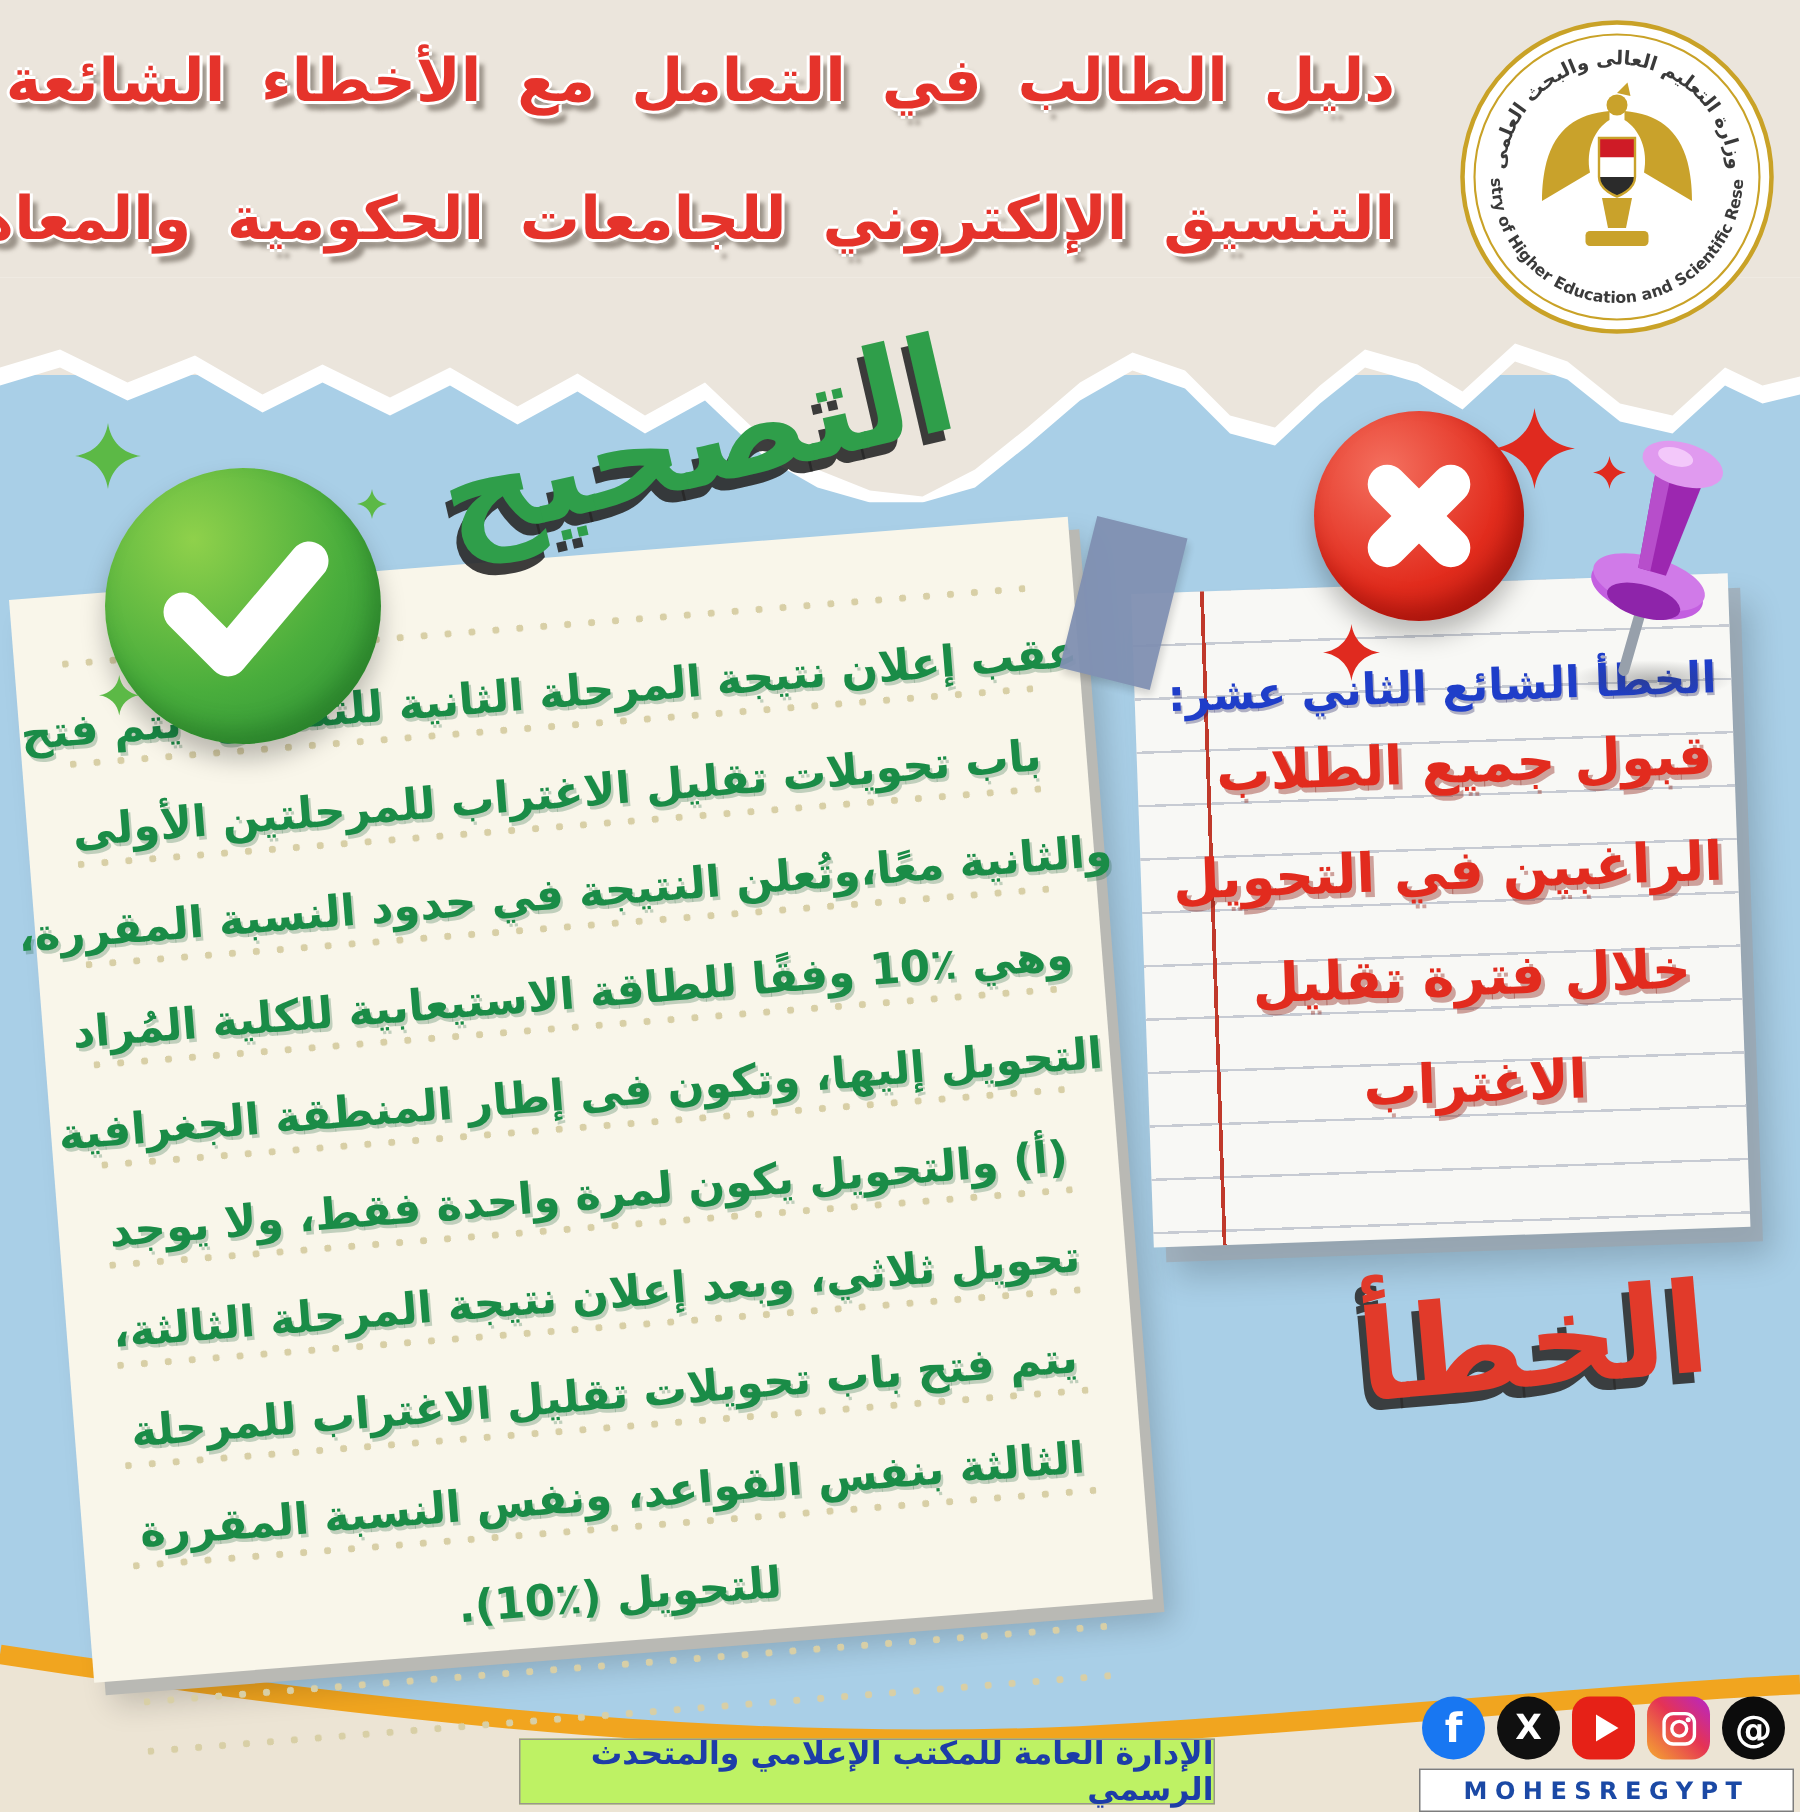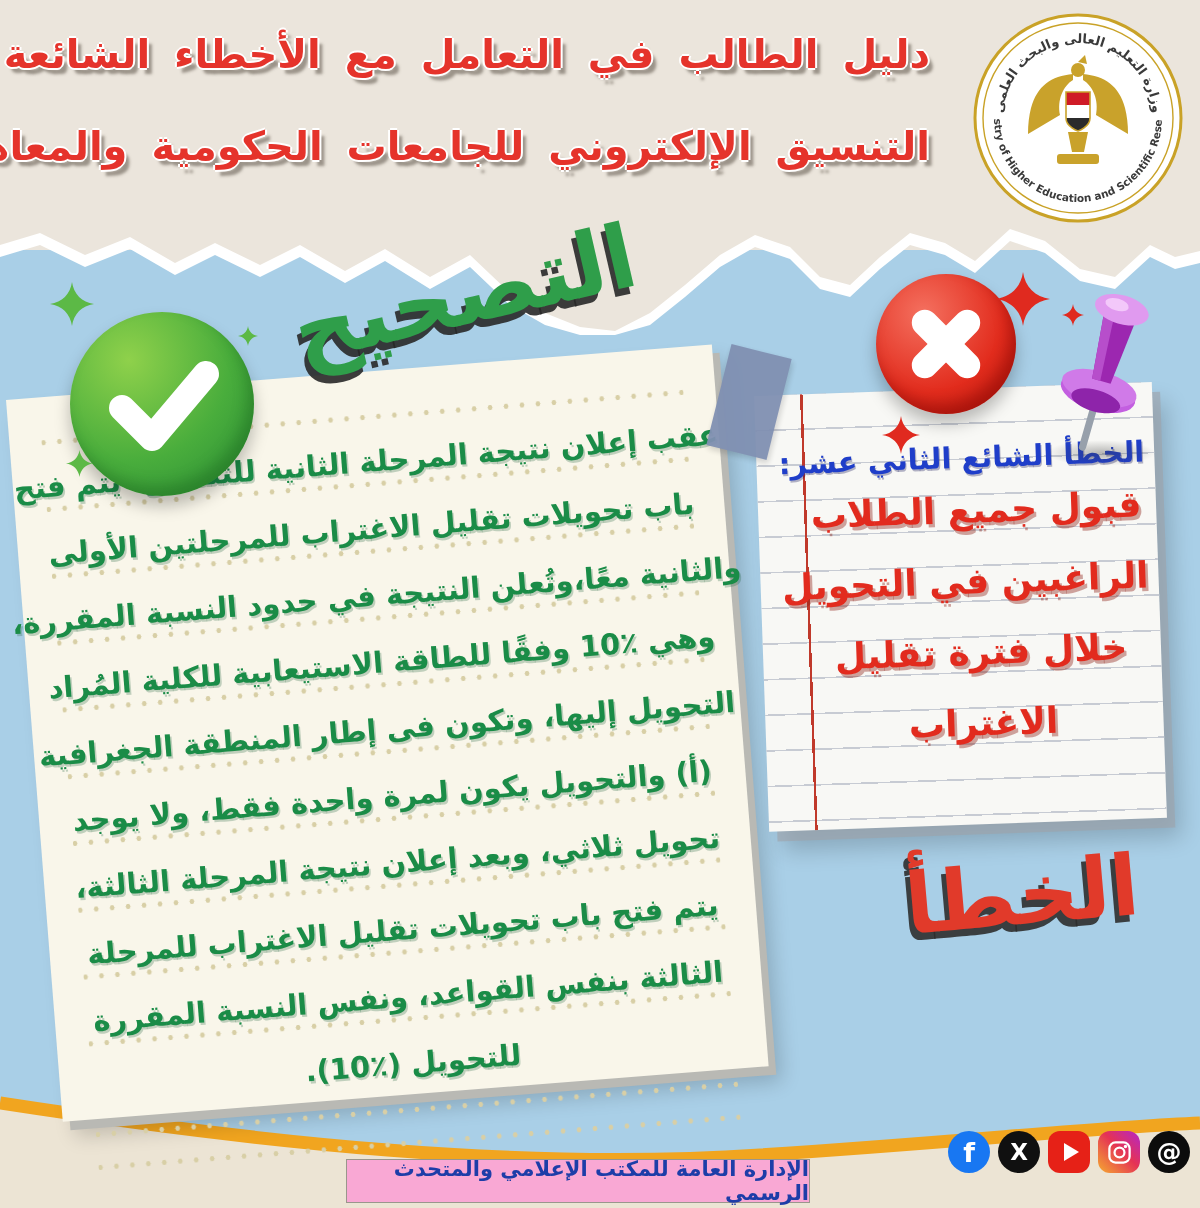--- a/index.html
+++ b/index.html
@@ -62,21 +62,21 @@
   #pushpin{position:absolute;left:1044px;top:288px;width:120px;height:168px;z-index:7;transform:rotate(16deg);}
   #pin-shadow{position:absolute;left:1046px;top:440px;width:110px;height:26px;z-index:4;
      background:radial-gradient(ellipse at center,rgba(60,60,60,.35),rgba(0,0,0,0) 70%);}
   #error-title{position:absolute;left:872px;top:846px;width:300px;z-index:4;transform:rotate(-5deg);
      font-size:84px;font-weight:700;color:#e13a2a;text-align:center;white-space:nowrap;direction:rtl;
      text-shadow:-5px 7px 0 rgba(45,45,45,.9);}
 
   
   #footer-wave{position:absolute;left:0;top:1085px;width:1200px;height:123px;z-index:2;}
   #dept-box{position:absolute;left:346px;top:1159px;width:462px;height:42px;z-index:6;
-     background:#f9a8d4;border:1.5px solid #9a968c;display:flex;align-items:center;justify-content:center;
+     background:#bef264;border:1.5px solid #9a968c;display:flex;align-items:center;justify-content:center;
      direction:rtl;font-size:21px;font-weight:700;color:#1d3da8;}
   #social-row{position:absolute;left:948px;top:1131px;width:244px;display:flex;gap:8px;z-index:6;}
   .sicon{width:42px;height:42px;display:flex;align-items:center;justify-content:center;color:#fff;}
   .round{border-radius:50%;}
   .rrect{border-radius:12px;}
   #icon-fb{background:#1877f2;font-weight:700;font-size:27px;}
   #icon-x{background:#101010;font-weight:700;font-size:23px;}
   #icon-yt{background:#e62117;}
   #yt-play{width:0;height:0;border-left:15px solid #fff;border-top:9px solid transparent;border-bottom:9px solid transparent;margin-left:4px;}
   #icon-ig{background:linear-gradient(45deg,#f5aa30,#e53354 55%,#b526c9);}
@@ -256,14 +256,15 @@
       <svg width="27" height="27" viewBox="0 0 24 24">
         <rect x="3" y="3" width="18" height="18" rx="5.5" fill="none" stroke="#fff" stroke-width="2"></rect>
         <circle cx="12" cy="12" r="4.4" fill="none" stroke="#fff" stroke-width="2"></circle>
         <circle cx="17.3" cy="6.7" r="1.5" fill="#fff"></circle>
       </svg>
     </div>
     <div class="sicon round" id="icon-th">
         <span>@</span>
       </div>
   </div>
+  <div id="handle-box">MOHESREGYPT</div>
 
 </div>
 
 </body></html>

